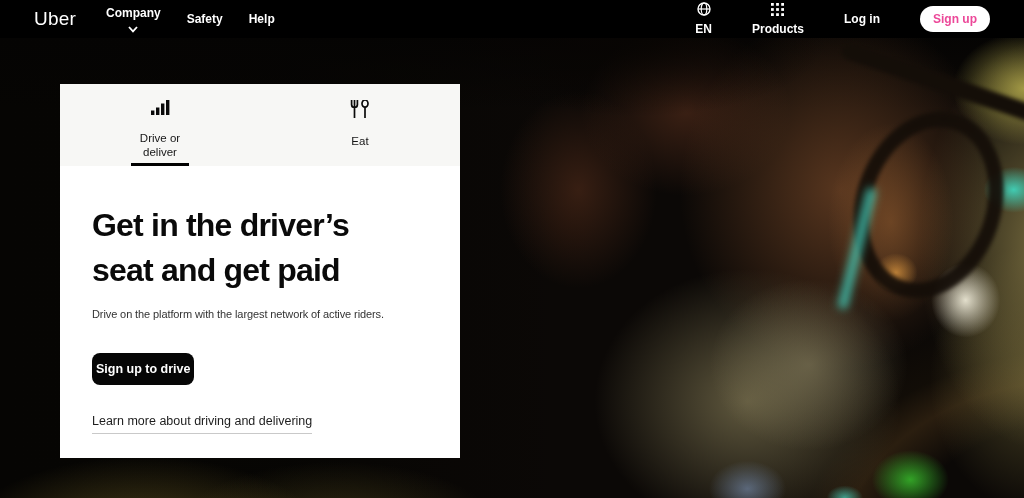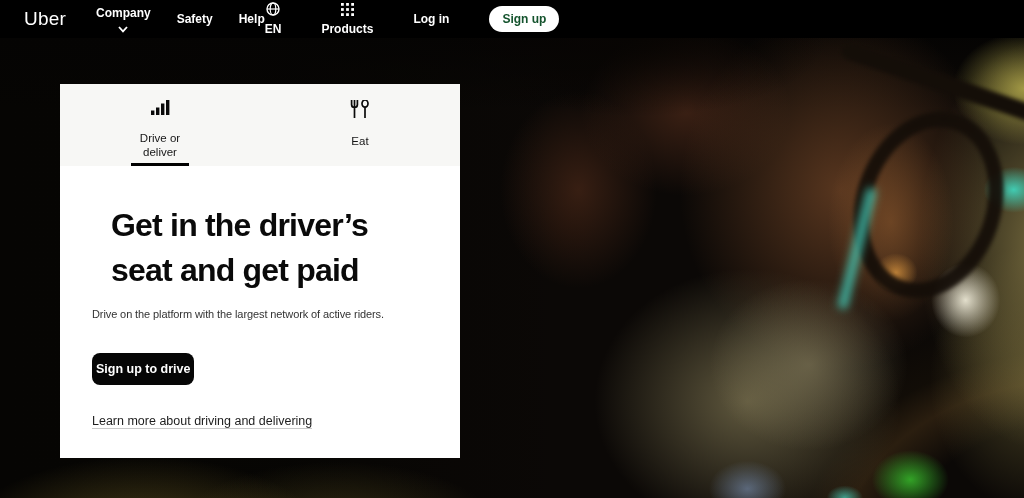--- a/index.html
+++ b/index.html
@@ -2,32 +2,32 @@
 <html><head>
 <meta charset="utf-8">
 <style>
   * { margin: 0; padding: 0; box-sizing: border-box; }
   html, body { width: 1024px; height: 498px; overflow: hidden; background: #000; }
   body { font-family: "Liberation Sans", "DejaVu Sans", sans-serif; }
 
   
   .nav {
     height: 38px; background: #000; display: flex;
-    align-items: center; 
-    padding: 0 24px; position: relative; z-index: 5;
+    align-items: center; justify-content: space-between;
+    padding: 0 34px; position: relative; z-index: 5;
   }
   .nav-left { display: flex; align-items: center; gap: 26px; }
   .logo { color: #fff; font-size: 19px; font-weight: 500; letter-spacing: .2px; cursor: pointer; margin-right: 4px; }
   .nav-item {
     color: #fff; font-size: 12px; font-weight: 600; cursor: pointer;
     display: flex; align-items: center; gap: 6px; white-space: nowrap; flex-direction: column;
   }
   .nav-right { display: flex; align-items: center; gap: 40px; }
   .signup-pill {
-    background: #fff; color: #14532d; border: none; border-radius: 14px;
+    background: #fff; color: #ec4899; border: none; border-radius: 14px;
     font-family: inherit; font-size: 12px; font-weight: 600;
     padding: 7px 13px; cursor: pointer; line-height: 1;
   }
   .icon-svg { display: block; }
 
   
   .hero { position: relative; width: 1024px; height: 460px; background: #0b0806; }
   .photo {
     position: absolute; inset: 0;
     background-color: #0b0806;
@@ -86,32 +86,32 @@
     margin-top: 16px; font-size: 11.5px; color: #161616; font-weight: 400;
     text-align: center; line-height: 1.25; max-width: 64px;
   }
   .tab-underline {
     position: absolute; bottom: 0; left: 50%; transform: translateX(-50%);
     width: 58px; height: 3px; background: #000;
   }
   .card-body { padding: 37px 32px 0; }
   .headline {
     font-size: 32px; font-weight: 700; color: #0a0a0a;
-    line-height: 1.4; letter-spacing: -.8px; margin-bottom: 15px; margin-left: 19px;
+    line-height: 1.4; letter-spacing: -.8px; margin-bottom: 15px;
   }
   .headline span { display: block; }
   .sub { font-size: 11px; letter-spacing: -.1px; color: #333; white-space: nowrap; margin-bottom: 33px; }
   .cta {
     background: #060606; color: #fff; border: none; border-radius: 8px;
     font-family: inherit; font-size: 12.5px; font-weight: 600;
     padding: 10px 4px; cursor: pointer; line-height: 1;
   }
   .learn-link {
     display: inline-block; margin-top: 29px; font-size: 12.5px; color: #1d1d1d;
-    text-decoration: none; border-bottom: 1px solid #c9c9c9; 
+    text-decoration: none; border-bottom: 1px solid #c9c9c9; padding-bottom: 5px;
     cursor: pointer;
   }
 </style>
 </head>
 <body>
 
 <header class="nav">
   <div class="nav-left">
     <div class="logo">Uber</div>
     <div class="nav-item">

